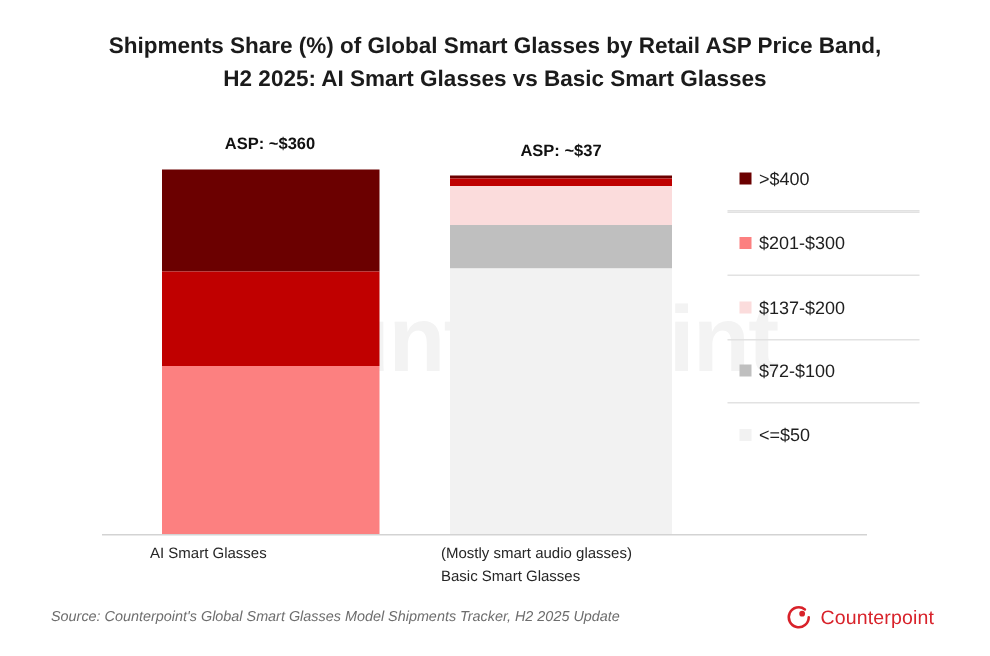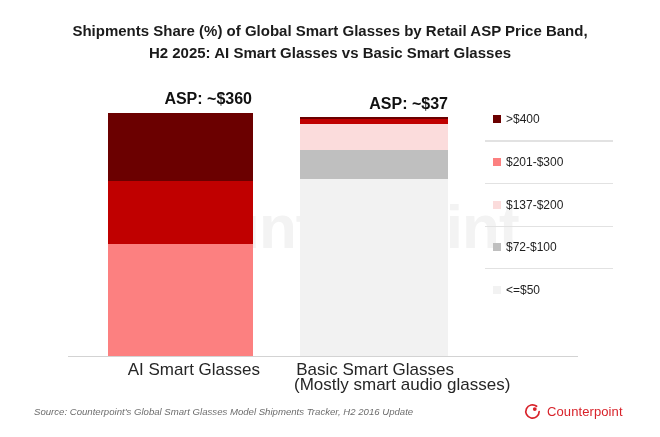--- a/index.html
+++ b/index.html
@@ -53,24 +53,24 @@
     position: absolute;
     left: 0;
     top: 0;
     width: 660px;
     height: 437px;
     z-index: 2;
   }
 
   .asp-label {
     position: absolute;
-    font-size: 16px;
+    font-size: 11px;
     font-weight: bold;
     color: #111111;
-    text-align: right;
+    text-align: center;
     white-space: nowrap;
   }
   #asp-label-ai     { left: 108px; width: 144px; top: 90px; }
   #asp-label-basic  { left: 300px; width: 148px; top: 95px; }
 
   .bar-stack {
     position: absolute;
     display: flex;
     flex-direction: column;
   }
@@ -83,22 +83,22 @@
     position: absolute;
     left: 68px;
     top: 356px;
     width: 510px;
     height: 1px;
     background: #d3d3d3;
   }
 
   .cat-label {
     position: absolute;
-    text-align: right;
-    font-size: 17px;
+    text-align: left;
+    font-size: 10px;
     color: #262626;
     line-height: 15px;
     white-space: nowrap;
   }
   #cat-label-ai    { left: 100px; width: 160px; top: 362px; }
   #cat-label-basic { left: 294px; width: 160px; top: 362px; }
   .cat-sub { display: block; }
 
   
   #legend {
@@ -197,22 +197,22 @@
         <div class="seg" title="$51-$100: 12%" style="background: rgb(191, 191, 191); height: 12%;"></div>
         <div class="seg" title="&lt;=$50: 74%" style="background: rgb(242, 242, 242); height: 74%;"></div>
       </div>
 
     <div id="axis-line"></div>
 
     <div class="cat-label" id="cat-label-ai">
       <span class="cat-sub">AI Smart Glasses</span>
     </div>
     <div class="cat-label" id="cat-label-basic">
+      <span class="cat-sub">(Mostly smart audio glasses)</span>
       <span class="cat-sub">Basic Smart Glasses</span>
-      <span class="cat-sub">(Mostly smart audio glasses)</span>
     </div>
 
   </div>
 
   <div id="legend">
       <div class="legend-row">
         <span class="legend-swatch" style="background: rgb(107, 0, 0);"></span>
         <span class="legend-text">&gt;$400</span>
       </div>
       <div class="legend-sep"></div>
@@ -233,21 +233,21 @@
       </div>
       <div class="legend-sep"></div>
       <div class="legend-row">
         <span class="legend-swatch" style="background: rgb(242, 242, 242);"></span>
         <span class="legend-text">&lt;=$50</span>
       </div>
     </div>
 
   <div id="footer-rule"></div>
 
-  <div id="source-note">Source: Counterpoint's Global Smart Glasses Model Shipments Tracker, H2 2016 Update</div>
+  <div id="source-note">Source: Counterpoint's Global Smart Glasses Model Shipments Tracker, H2 2025 Update</div>
 
   <div id="brand-logo">
     <svg id="brand-mark" width="17" height="17" viewBox="0 0 24 24">
       <path d="M21.4 12a9.4 9.4 0 1 1-3.6-7.4" fill="none" stroke="#d8222a" stroke-width="2.4" stroke-linecap="round"></path>
       <circle cx="15.2" cy="8.6" r="2.7" fill="#d8222a"></circle>
     </svg>
     <span id="brand-name">Counterpoint</span>
   </div>
 
 </div>

